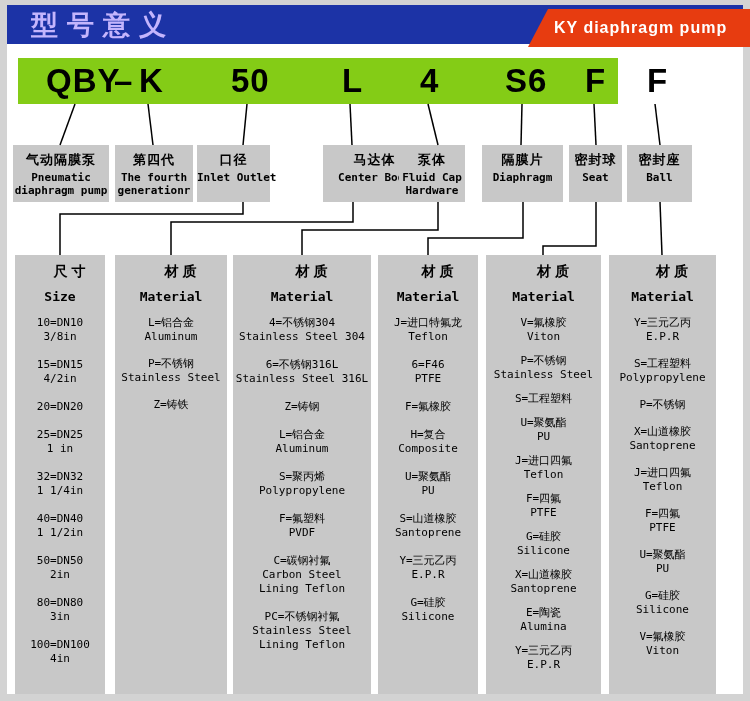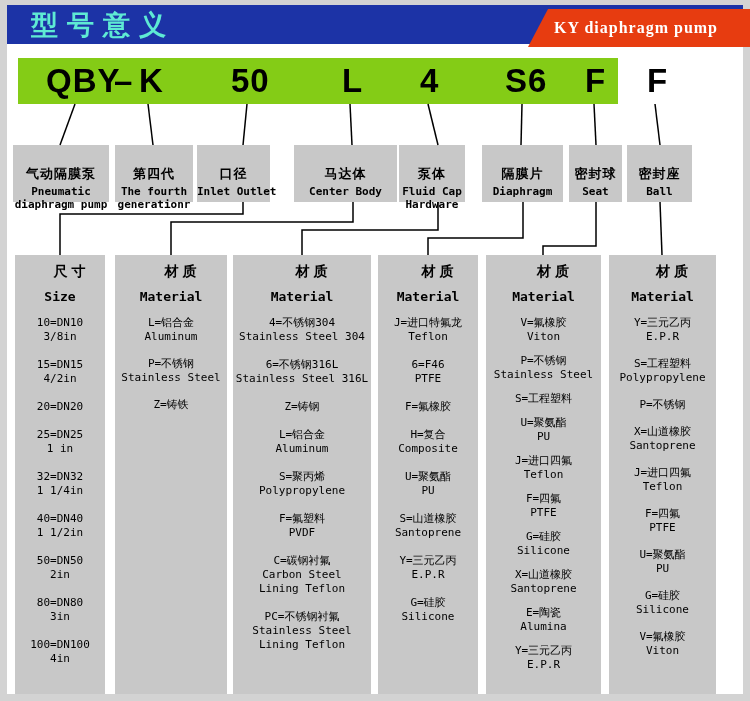--- a/index.html
+++ b/index.html
@@ -2,35 +2,35 @@
 <html><head>
 <meta charset="utf-8">
 <style>
   html,body{margin:0;padding:0;background:#ffffff;}
   .page{position:relative;width:750px;height:701px;background:#ffffff;
         box-shadow:inset 0 0 0 7px #d3d3d3;overflow:hidden;
         font-family:"DejaVu Sans","Liberation Sans",sans-serif;color:#000;}
   
   .header-bar{position:absolute;left:7px;top:5px;width:736px;height:39px;
               background:#1c33a6;display:flex;align-items:center;}
-  .page-title{font-size:27px;font-weight:bold;color:#5eead4;letter-spacing:9px;
+  .page-title{font-size:27px;font-weight:bold;color:#c4b5fd;letter-spacing:9px;
               padding-left:24px;white-space:nowrap;}
   .banner{position:absolute;left:520px;top:9px;width:230px;height:38px;background:#e73c10;
           clip-path:polygon(28px 0,100% 0,100% 100%,8px 100%);
           display:flex;align-items:center;}
-  .banner-text{color:#ffffff;font-family:Liberation Serif, serif;
+  .banner-text{color:#ffffff;font-family:Liberation Sans, sans-serif;
                font-weight:bold;font-size:16px;letter-spacing:1px;padding-left:34px;white-space:nowrap;}
   
   .model-bar{position:absolute;left:18px;top:58px;width:600px;height:46px;background:#84cc16;}
   .code{position:absolute;top:0;line-height:46px;font-size:33px;font-weight:bold;
         font-family:"Liberation Sans","DejaVu Sans",sans-serif;letter-spacing:1px;}
   
   .label-box{position:absolute;top:145px;height:57px;background:#c8c8c8;text-align:center;
              padding-top:6px;box-sizing:border-box;}
-  .label-cn{font-size:13px;font-weight:bold;letter-spacing:1px;margin-bottom:2px;white-space:nowrap;margin-top:14px;}
+  .label-cn{font-size:13px;font-weight:bold;letter-spacing:1px;margin-bottom:2px;white-space:nowrap;}
   .label-en{font-size:11px;line-height:13px;font-weight:bold;white-space:nowrap;
             font-family:"DejaVu Sans Mono","Liberation Mono",monospace;}
   
   .col{position:absolute;top:255px;height:439px;background:#c8c8c8;text-align:center;
        box-sizing:border-box;padding-top:8px;}
   .col-cn{font-size:14px;font-weight:bold;letter-spacing:4px;white-space:nowrap;padding-left:23px;}
   .col-en{font-size:13px;font-weight:bold;margin-top:8px;white-space:nowrap;
           font-family:"DejaVu Sans Mono","Liberation Mono",monospace;}
   .items{margin-top:12px;}
   .item{font-size:11px;line-height:14px;margin-bottom:14px;white-space:nowrap;
@@ -71,21 +71,21 @@
   </div>
   <div class="label-box" style="left:115px;width:78px">
     <div class="label-cn">第四代</div>
     <div class="label-en">The fourth</div>
     <div class="label-en">generationr</div>
   </div>
   <div class="label-box" style="left:197px;width:73px">
     <div class="label-cn">口径</div>
     <div class="label-en">Inlet Outlet</div>
   </div>
-  <div class="label-box" style="left:294px;width:103px">
+  <div class="label-box" style="left:323px;width:103px">
     <div class="label-cn">马达体</div>
     <div class="label-en">Center Body</div>
   </div>
   <div class="label-box" style="left:399px;width:66px">
     <div class="label-cn">泵体</div>
     <div class="label-en">Fluid Cap</div>
     <div class="label-en">Hardware</div>
   </div>
   <div class="label-box" style="left:482px;width:81px">
     <div class="label-cn">隔膜片</div>

